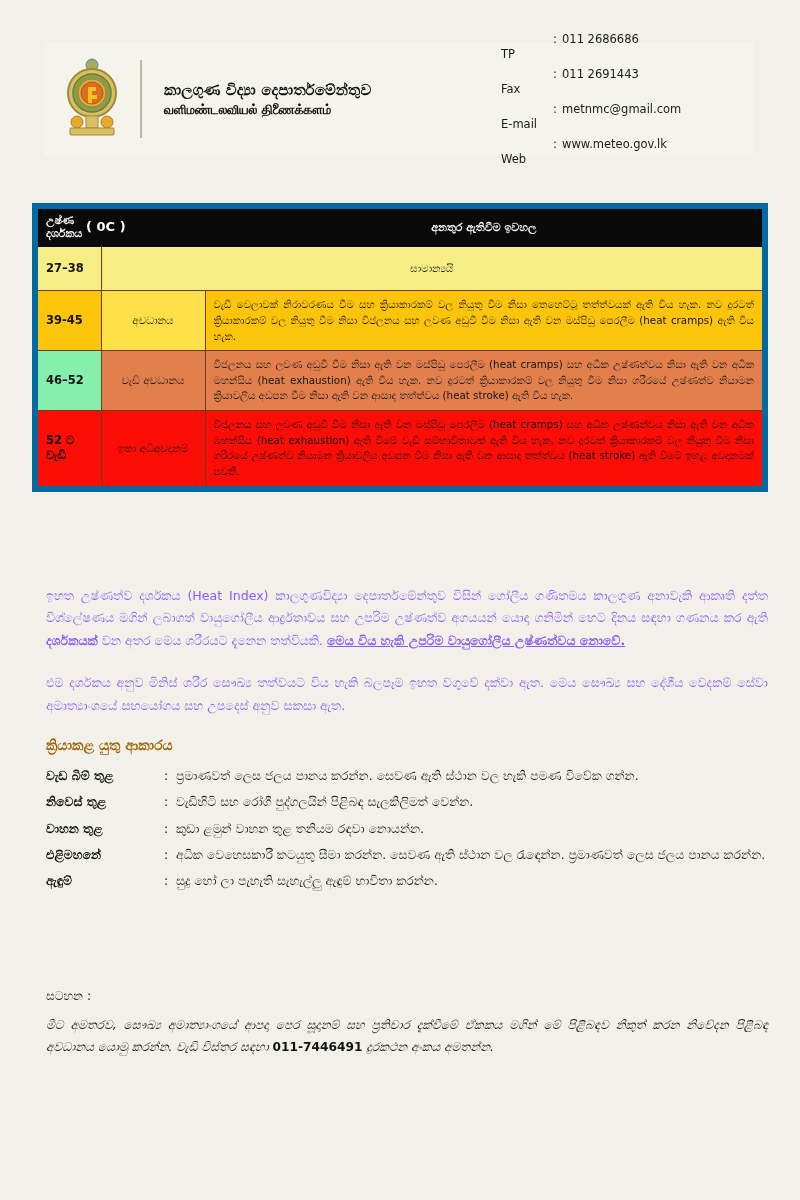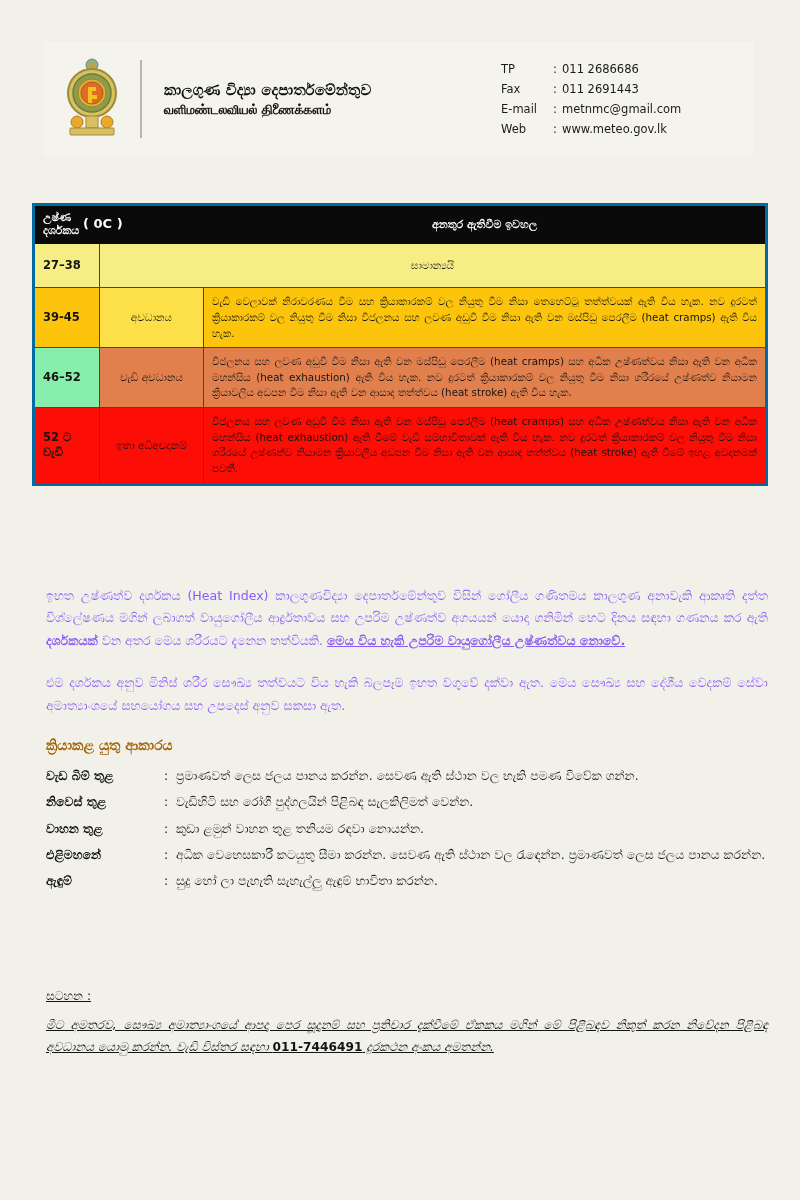--- a/index.html
+++ b/index.html
@@ -85,33 +85,33 @@
     font-size: 11.5px;
     line-height: 1.72;
     color: #1a1a1a;
     padding-right: 8px;
     padding-top: 2px;
   }
   .contact-row {
     display: flex;
     white-space: nowrap;
   }
-  .contact-key { width: 52px; flex: 0 0 52px; }
+  .contact-key { width: 52px; flex: 0 0 52px; margin-top: 15px; }
   .contact-sep { width: 9px; flex: 0 0 9px; }
   .contact-val { white-space: nowrap; }
 
   
   .heat-table {
     position: absolute;
     left: 32px;
     top: 203px;
     width: 736px;
     border-collapse: collapse;
     table-layout: fixed;
-    border: 3px solid #0369a1;
+    border: 6px solid #0369a1;
   }
   .heat-table td, .heat-table th {
     border: 1px solid #6d3b14;
     vertical-align: middle;
     padding: 6px 8px;
     box-sizing: border-box;
   }
   .heat-table thead th {
     background: #0a0a0a;
     color: #ffffff;
@@ -216,21 +216,20 @@
     font-size: 12.4px;
     line-height: 1.72;
     color: #131313;
   }
 
   .note-block {
     position: absolute;
     left: 46px;
     top: 986px;
     width: 722px;
-    text-decoration: underline;
   }
   .note-label {
     font-size: 12.2px;
     line-height: 1.7;
     margin-bottom: 7px;
     color: #131313;
   }
   .note-text {
     font-size: 12.2px;
     font-style: italic;

